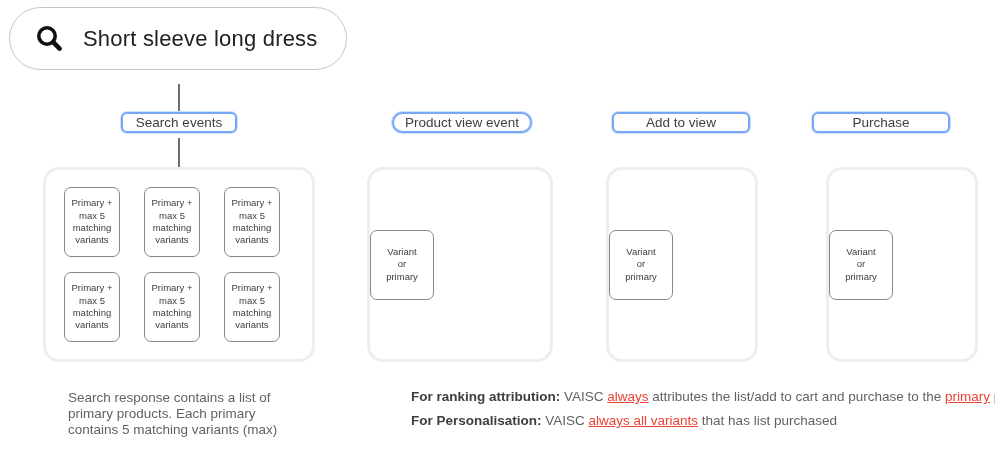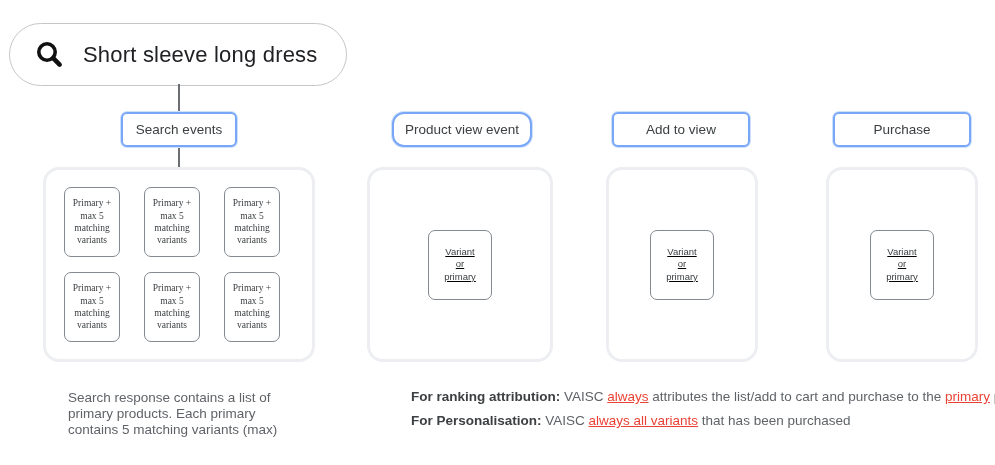--- a/index.html
+++ b/index.html
@@ -15,64 +15,64 @@
     --line-gray:#6b6f73;
   }
   *{box-sizing:border-box;margin:0;padding:0;}
   html,body{background:#fff;}
   body{
     width:995px;height:465px;position:relative;overflow:hidden;
     font-family:"Liberation Sans", sans-serif;
   }
   
   .pill{
-    position:absolute;left:9px;top:23px;width:338px;height:63px;
+    position:absolute;left:9px;top:7px;width:338px;height:63px;
     border:1px solid var(--pill-border);border-radius:32px;background:#fff;
     display:flex;align-items:center;padding-left:25px;
   }
   .pill-icon{width:29px;height:29px;flex:0 0 auto;display:block;}
   .pill-text{
     margin-left:19px;font-size:22px;color:var(--text-dark);
     letter-spacing:.2px;white-space:nowrap;
   }
   
   .vline{position:absolute;width:1.5px;background:var(--line-gray);}
   .vline.l1{left:178px;top:84px;height:28px;}
   .vline.l2{left:178px;top:138px;height:30px;}
   
   .event-label{
-    position:absolute;top:112px;height:35px;background:#fff;
+    position:absolute;top:112px;height:21px;background:#fff;
     border:2px solid var(--accent-blue);border-radius:6px;
     box-shadow:0 0 0 1px var(--accent-blue-halo);
     display:flex;align-items:center;justify-content:center;
     font-size:13.5px;color:var(--text-card);
   }
   .event-label.search{left:121px;width:116px;}
   .event-label.view{left:392px;width:140px;border-radius:12px;}
   .event-label.cart{left:612px;width:138px;}
-  .event-label.purchase{left:833px;width:138px;}
+  .event-label.purchase{left:812px;width:138px;}
   
   .container{
     position:absolute;top:167px;height:195px;background:#fff;
     border:3px solid var(--container-border);border-radius:16px;
   }
   .container.search{left:43px;width:272px;padding:17px 18px;
     display:grid;grid-template-columns:repeat(3,68px);grid-template-rows:70px 70px;
     column-gap:12px;row-gap:15px;}
   .container.view{left:367px;width:186px;}
   .container.cart{left:606px;width:152px;}
   .container.purchase{left:826px;width:152px;}
-  .container.center{display:flex;align-items:center;justify-content:center;text-decoration:underline;}
+  .container.center{display:flex;align-items:center;justify-content:flex-start;}
   
   .card,.variant-card{
     background:#fff;border:1px solid var(--card-border);border-radius:7px;
     display:flex;align-items:center;justify-content:center;text-align:center;
     font-size:9.5px;line-height:1.3;color:var(--text-card);white-space:pre-line;
   }
-  .card{width:56px;height:70px;font-family:Liberation Serif, serif;}
+  .card{width:56px;height:70px;}
   .variant-card{width:64px;height:70px;}
   
   .note-left{
     position:absolute;left:68px;top:390px;width:300px;
     font-size:13.5px;line-height:16px;color:var(--text-gray);white-space:pre-line;
   }
   .note-right{position:absolute;left:373px;top:389px;width:615px;
     font-size:13.5px;line-height:16px;color:var(--text-gray);}
   .note-right p{margin:0 0 8px 0;white-space:nowrap;}
   .seg-bold{font-weight:bold;color:var(--text-card);padding-left:38px;}
@@ -149,14 +149,14 @@
 or
 primary</div>
 </div>
 
 <div class="note-left">Search response contains a list of
 primary products. Each primary
 contains 5 matching variants (max)</div>
 
 <div class="note-right">
   <p><span class="seg-bold">For ranking attribution:</span><span> VAISC </span><span class="seg-red">always</span><span> attributes the list/add to cart and purchase to the </span><span class="seg-red">primary</span><span> product.</span></p>
-  <p><span class="seg-bold">For Personalisation:</span><span> VAISC </span><span class="seg-red">always all variants</span><span> that has been purchased</span></p>
+  <p><span class="seg-bold">For Personalisation:</span><span> VAISC </span><span class="seg-red">always all variants</span><span> that has list purchased</span></p>
 </div>
 
 </body></html>

